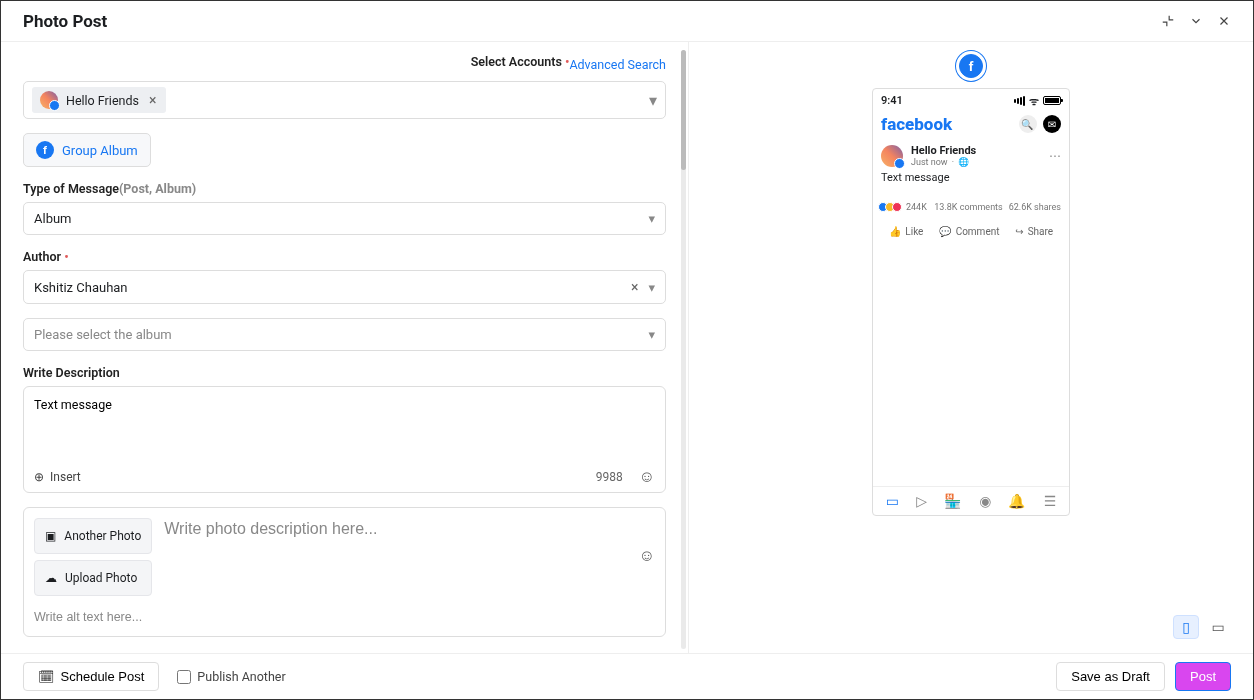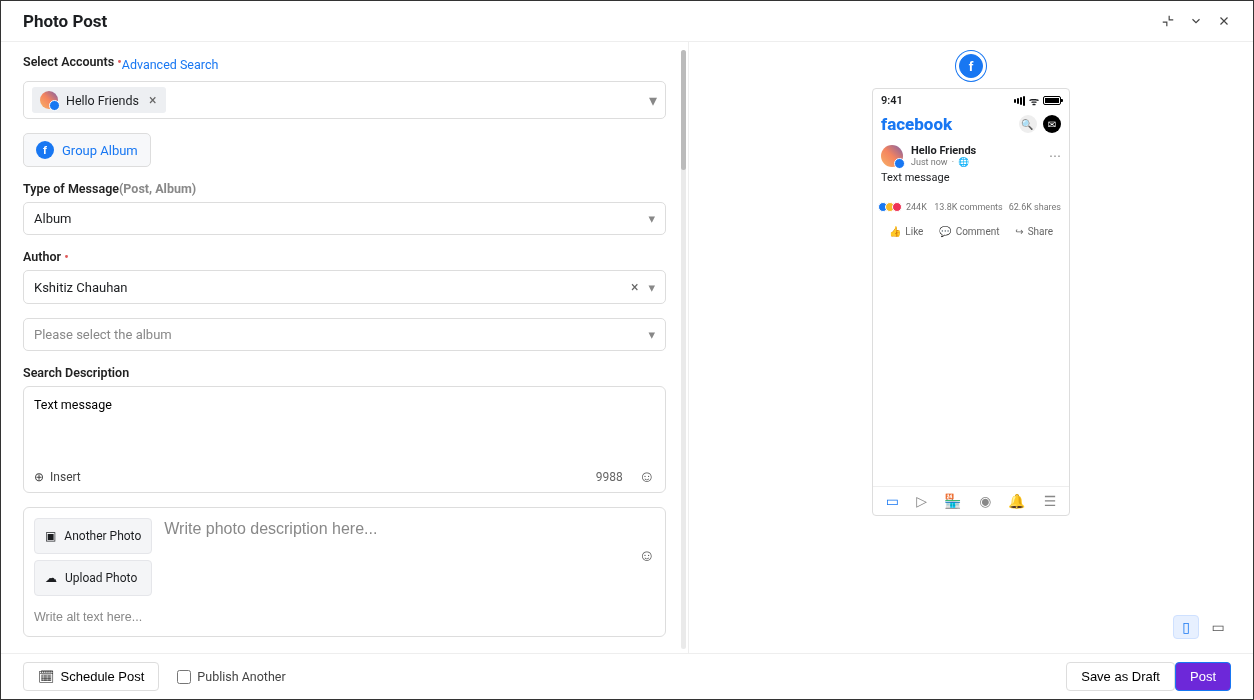--- a/index.html
+++ b/index.html
@@ -10,26 +10,26 @@
     .header-icons{display:flex;gap:14px;color:#444}
     .header-icons span{cursor:pointer;display:flex;align-items:center}
     .body{display:flex;flex:1;min-height:0}
     .left{width:688px;overflow:auto;border-right:1px solid #eee;position:relative}
     .left-inner{padding:12px 22px 4px}
     .right{flex:1;overflow:auto;position:relative}
     .footer{display:flex;align-items:center;justify-content:space-between;padding:8px 22px;border-top:1px solid #eee;background:#fff}
     .footer-left{display:flex;align-items:center;gap:18px}
     .btn{font-size:13px;padding:6px 14px;border-radius:4px;border:1px solid #ddd;background:#fff;cursor:pointer}
     .btn.icon-btn{display:flex;align-items:center;gap:6px}
-    .btn-primary{background:#6d28d9;border-color:#1877f2;color:#fff}
+    .btn-primary{background:#d946ef;border-color:#1877f2;color:#fff}
     .lbl{font-size:12.5px;font-weight:600;color:#222;margin-bottom:6px}
     .lbl .hint{font-weight:700;color:#888}
     .req{color:#e05b5b}
     .field{margin-bottom:14px}
-    .row-between{display:flex;justify-content:flex-start;align-items:center;margin-bottom:6px}
+    .row-between{display:flex;justify-content:flex-end;align-items:center;margin-bottom:6px}
     .link{color:#1877f2;font-size:12.5px;text-decoration:none;cursor:pointer}
     .select-box{border:1px solid #ddd;border-radius:5px;padding:8px 10px;display:flex;align-items:center;justify-content:space-between;background:#fff;font-size:13px}
     .select-box.ph{color:#888}
     .chip-row{border:1px solid #ddd;border-radius:5px;padding:5px 8px;display:flex;align-items:center;justify-content:space-between;gap:8px}
     .chip{display:inline-flex;align-items:center;gap:8px;background:#edeff2;border-radius:3px;padding:4px 8px;font-size:12.5px}
     .avatar-mini{width:18px;height:18px;border-radius:50%;background:linear-gradient(45deg,#f7b267,#f4845f,#7b5ea7);position:relative}
     .avatar-mini:after{content:"";position:absolute;right:-2px;bottom:-2px;width:9px;height:9px;border-radius:50%;background:#1877f2;border:1px solid #fff}
     .x{color:#666;font-size:14px;padding:0 2px;cursor:pointer}
     .caret{color:#888}
     .group-album-btn{display:inline-flex;align-items:center;gap:8px;border:1px solid #ddd;border-radius:5px;padding:7px 12px;font-size:13px;color:#1877f2;background:#f7f8fa;cursor:pointer}
@@ -73,21 +73,21 @@
     .rx span{width:10px;height:10px;border-radius:50%;margin-left:-3px;border:1px solid #fff}
     .actions{display:flex;justify-content:space-around;padding:6px 8px;font-size:10px;color:#666}
     .act{display:flex;align-items:center;gap:4px}
     .phone-tabs{margin-top:auto;display:flex;justify-content:space-around;padding:6px 4px;border-top:1px solid #eee;color:#888;font-size:14px}
     .phone-tabs .active{color:#1877f2}
     .device-toggle{position:absolute;right:18px;bottom:-2px;display:flex;gap:6px;border:1px solid transparent;padding:3px}
     .device-toggle span{width:26px;height:24px;display:flex;align-items:center;justify-content:center;border-radius:4px;cursor:pointer;font-size:14px;color:#555}
     .device-toggle .active{background:#e7f0ff;color:#1877f2;border:1px solid #cfe1ff}
     .checkbox-row{display:flex;align-items:center;gap:6px;font-size:12.5px;color:#444}
     .checkbox-row input{width:14px;height:14px}
-    .footer-right{display:flex;}
+    .footer-right{display:flex;gap:10px}
     .ic{width:14px;height:14px;display:inline-block}
     .sig{display:flex;align-items:center;gap:1px}
     .sig i{display:inline-block;width:2px;background:#000;border-radius:1px}
     .sig i:nth-child(1){height:4px}.sig i:nth-child(2){height:6px}.sig i:nth-child(3){height:8px}.sig i:nth-child(4){height:10px}
   </style>
 </head>
 <body>
 
 <div class="modal">
   <div class="header">
@@ -160,21 +160,21 @@
         </div>
 
         <div class="field">
           <div class="select-box ph">
             <span>Please select the album</span>
             <span class="caret">▾</span>
           </div>
         </div>
 
         <div class="field">
-          <div class="lbl">Search Description</div>
+          <div class="lbl">Write Description</div>
           <div class="textarea-wrap">
             <textarea class="textarea" style="">Text message</textarea>
             <div class="ta-footer">
               <div class="insert">
                 <span>⊕</span>
                 <span>Insert</span>
               </div>
               <div class="counter-wrap">
                 <span>9988</span>
                 <span class="emoji">☺</span>

